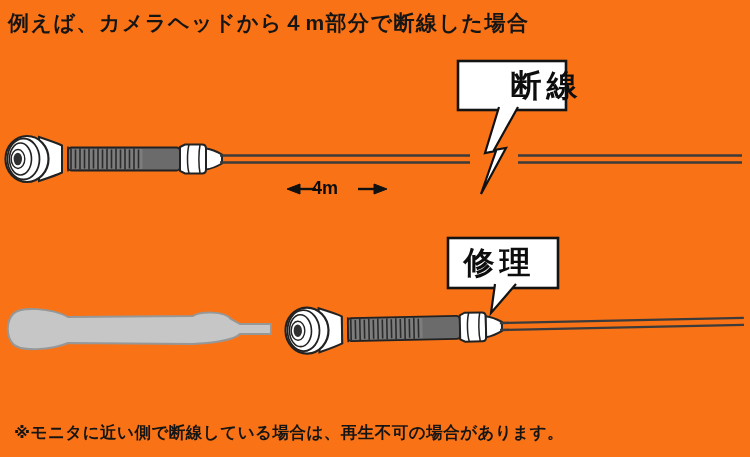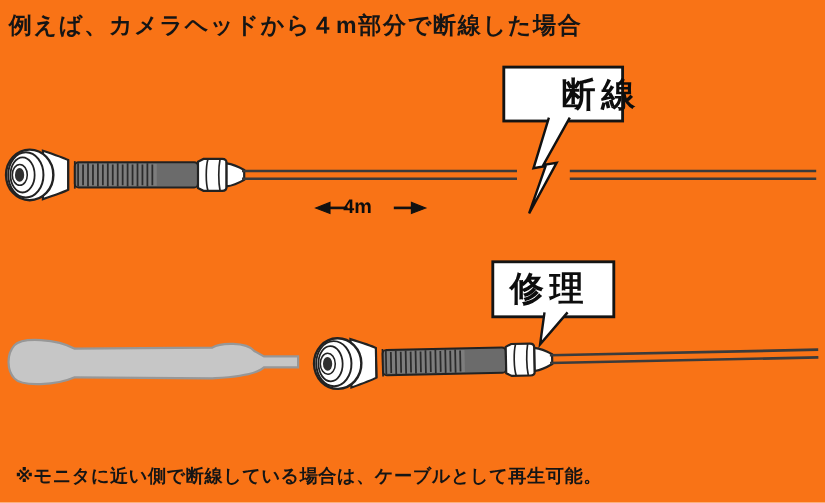--- a/index.html
+++ b/index.html
@@ -23,21 +23,21 @@
     position:absolute;z-index:2;left:304px;top:176px;width:42px;height:24px;
     display:flex;align-items:center;justify-content:center;font-weight:bold;font-size:18px;color:#0d0d0d;
   }
 </style>
 </head>
 <body>
 
 <div class="stage">
 
   <div class="txt title">例えば、カメラヘッドから４m部分で断線した場合</div>
-  <div class="txt footnote">※モニタに近い側で断線している場合は、ケーブルとして再生可能。</div>
+  <div class="txt footnote">※モニタに近い側で断線している場合は、再生不可の場合があります。</div>
 
   <div class="callout-text dansen">断線</div>
   <div class="callout-text shuri">修理</div>
   <div class="dist-label">4m</div>
 
   <svg width="750" height="457" viewBox="0 0 750 457">
     <defs>
 
       <g id="camera-head">
 

